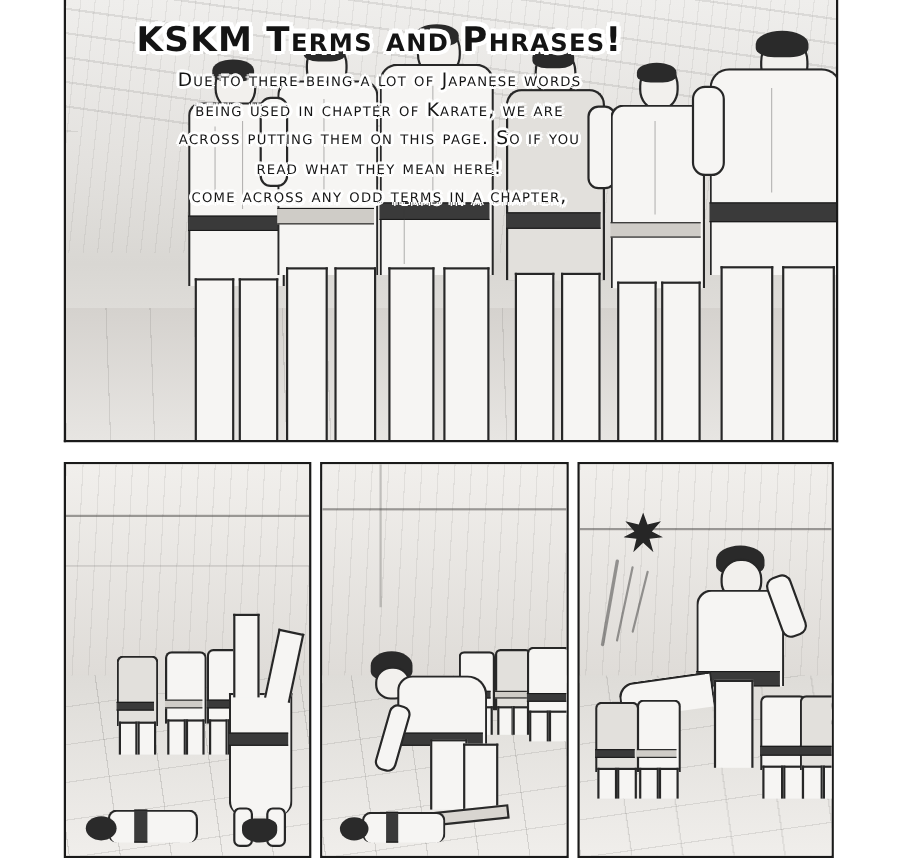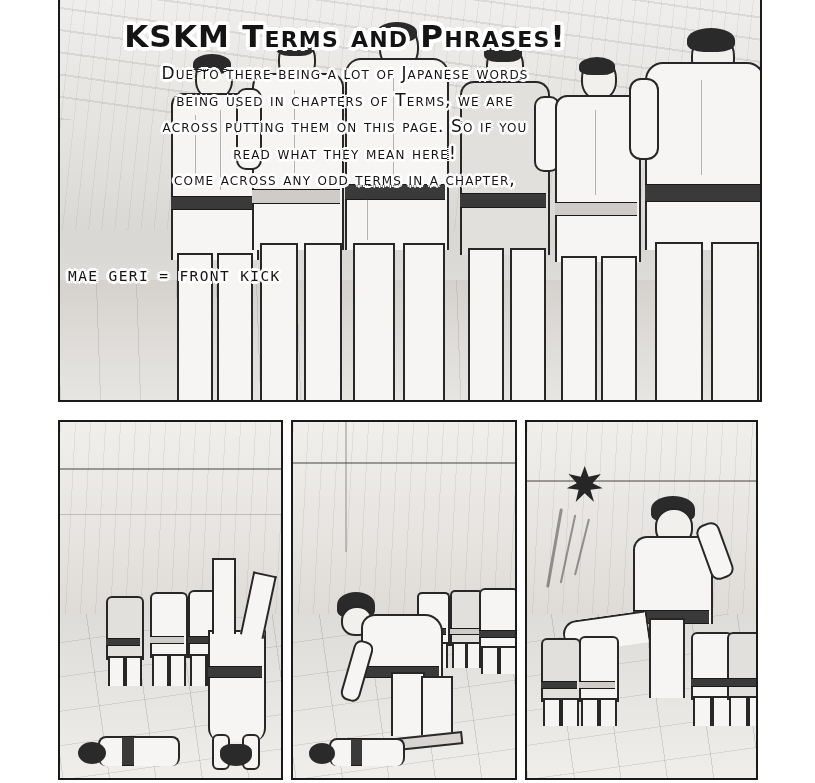--- a/index.html
+++ b/index.html
@@ -305,27 +305,26 @@
         <div class="limb" style="left:-16px; bottom:240px; width:26px; height:78px; border-radius:12px;"></div>
         <div class="fold" style="left:56px; bottom:225px; width:1px; height:95px;"></div>
       </div>
 
     </div>
   </div>
 
   <div class="text-block">
     <h1 class="title">KSKM Terms and Phrases!</h1>
     <div class="body-line">Due to there being a lot of Japanese words</div>
-    <div class="body-line">being used in chapters of Terms, we are</div>
+    <div class="body-line">being used in chapter of Karate, we are</div>
     <div class="body-line">across putting them on this page. So if you</div>
     <div class="body-line">read what they mean here!</div>
     <div class="body-line">come across any odd terms in a chapter,</div>
   </div>
 
-  <div class="term-line">MAE GERI = FRONT KICK</div>
 
   <div class="bottom-row">
 
     <div class="panel p1">
       <div class="backwall"></div>
       <div class="backwall-lines"></div>
       <div class="mat"></div>
       <div class="mat-grid"></div>
       <div class="beam" style="left:0; right:0; top:46px; height:2px;"></div>
       <div class="beam" style="left:0; right:0; top:92px; height:1px; opacity:.5;"></div>

